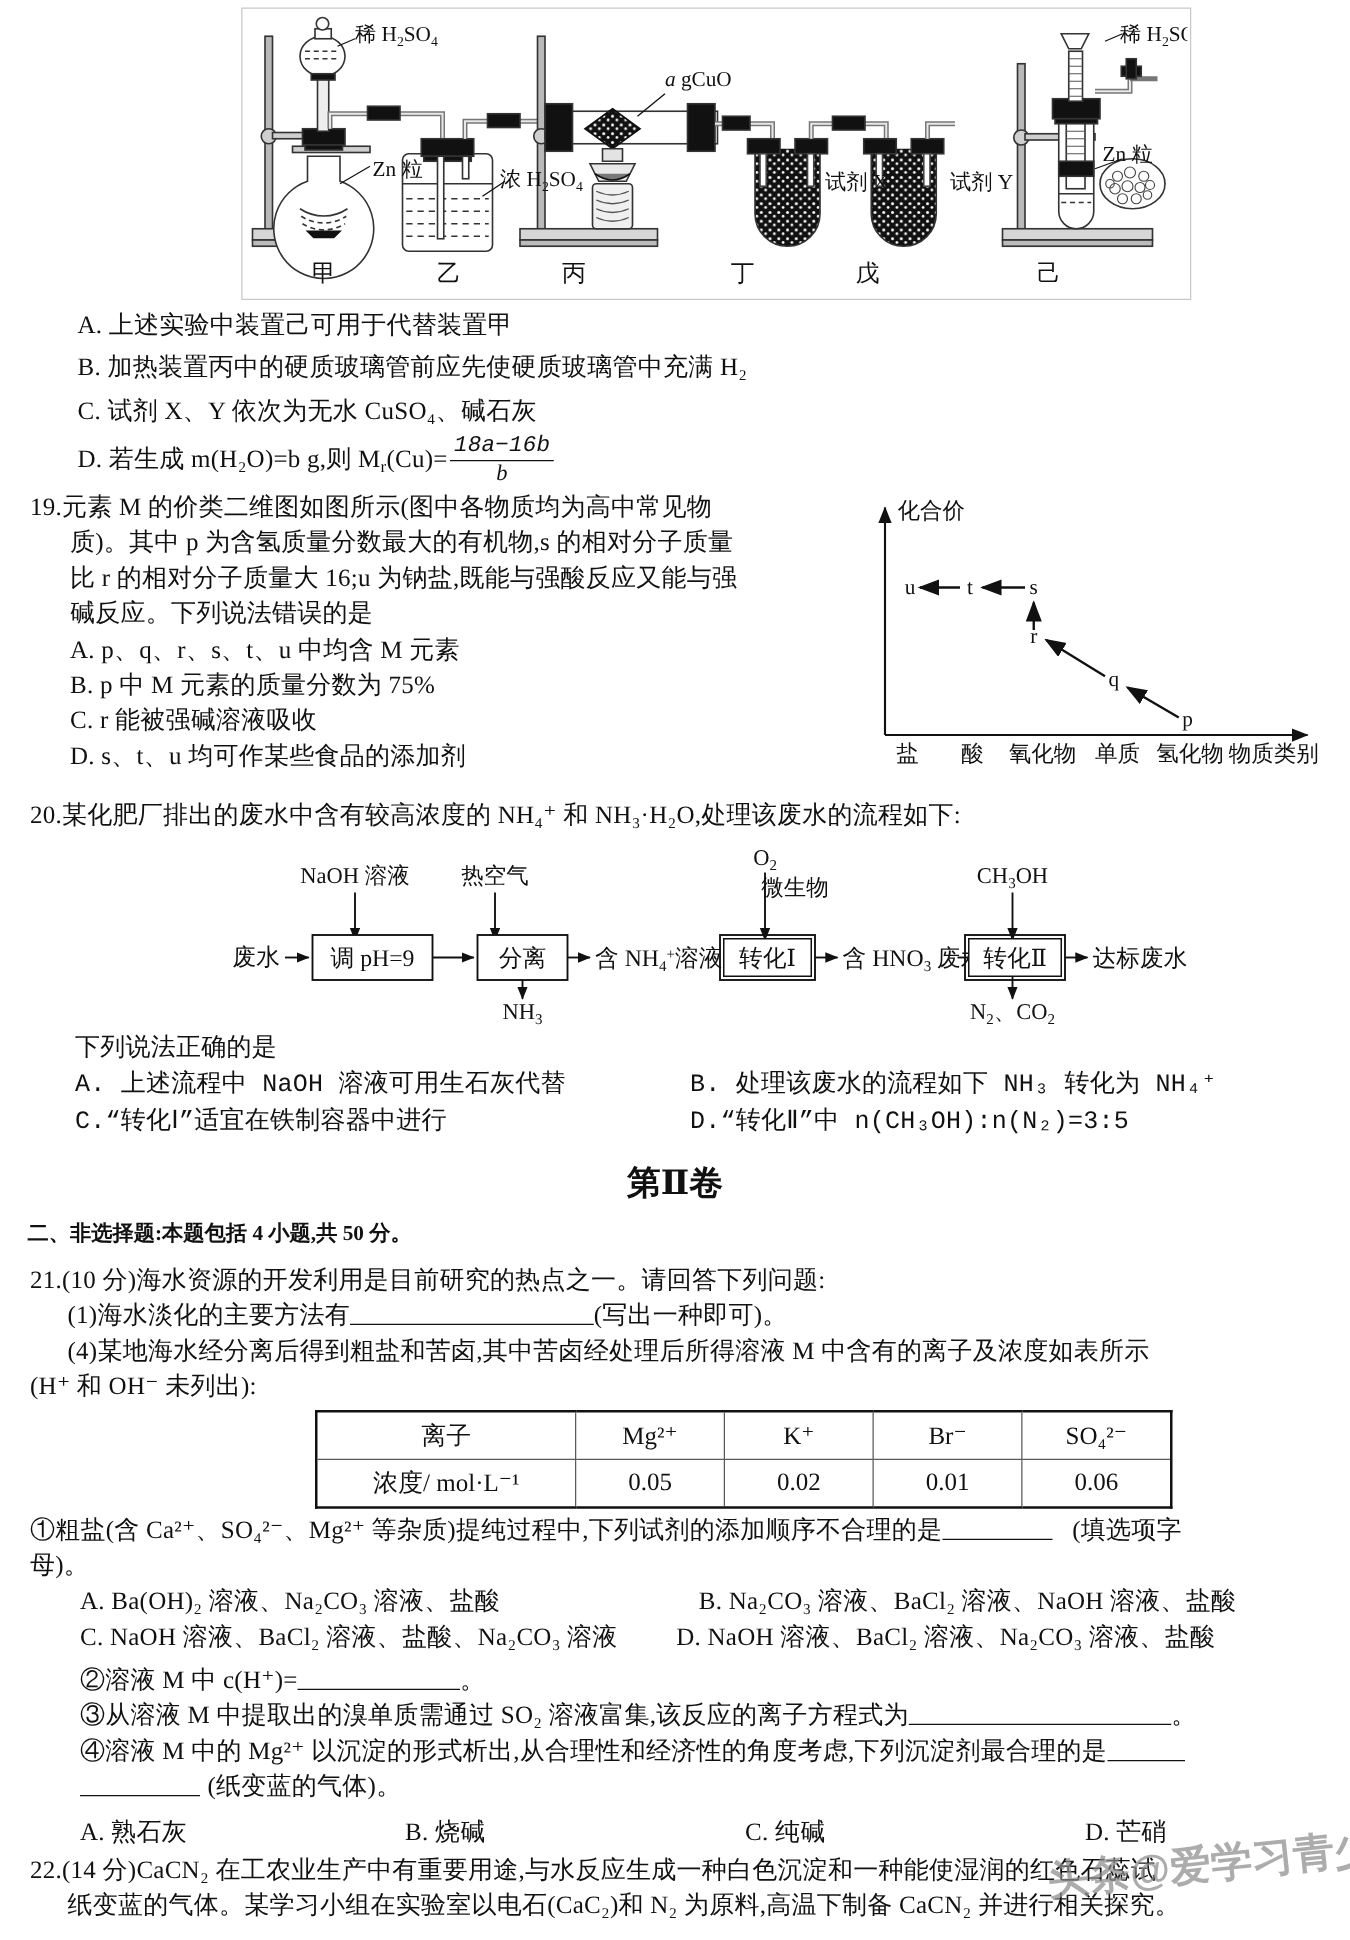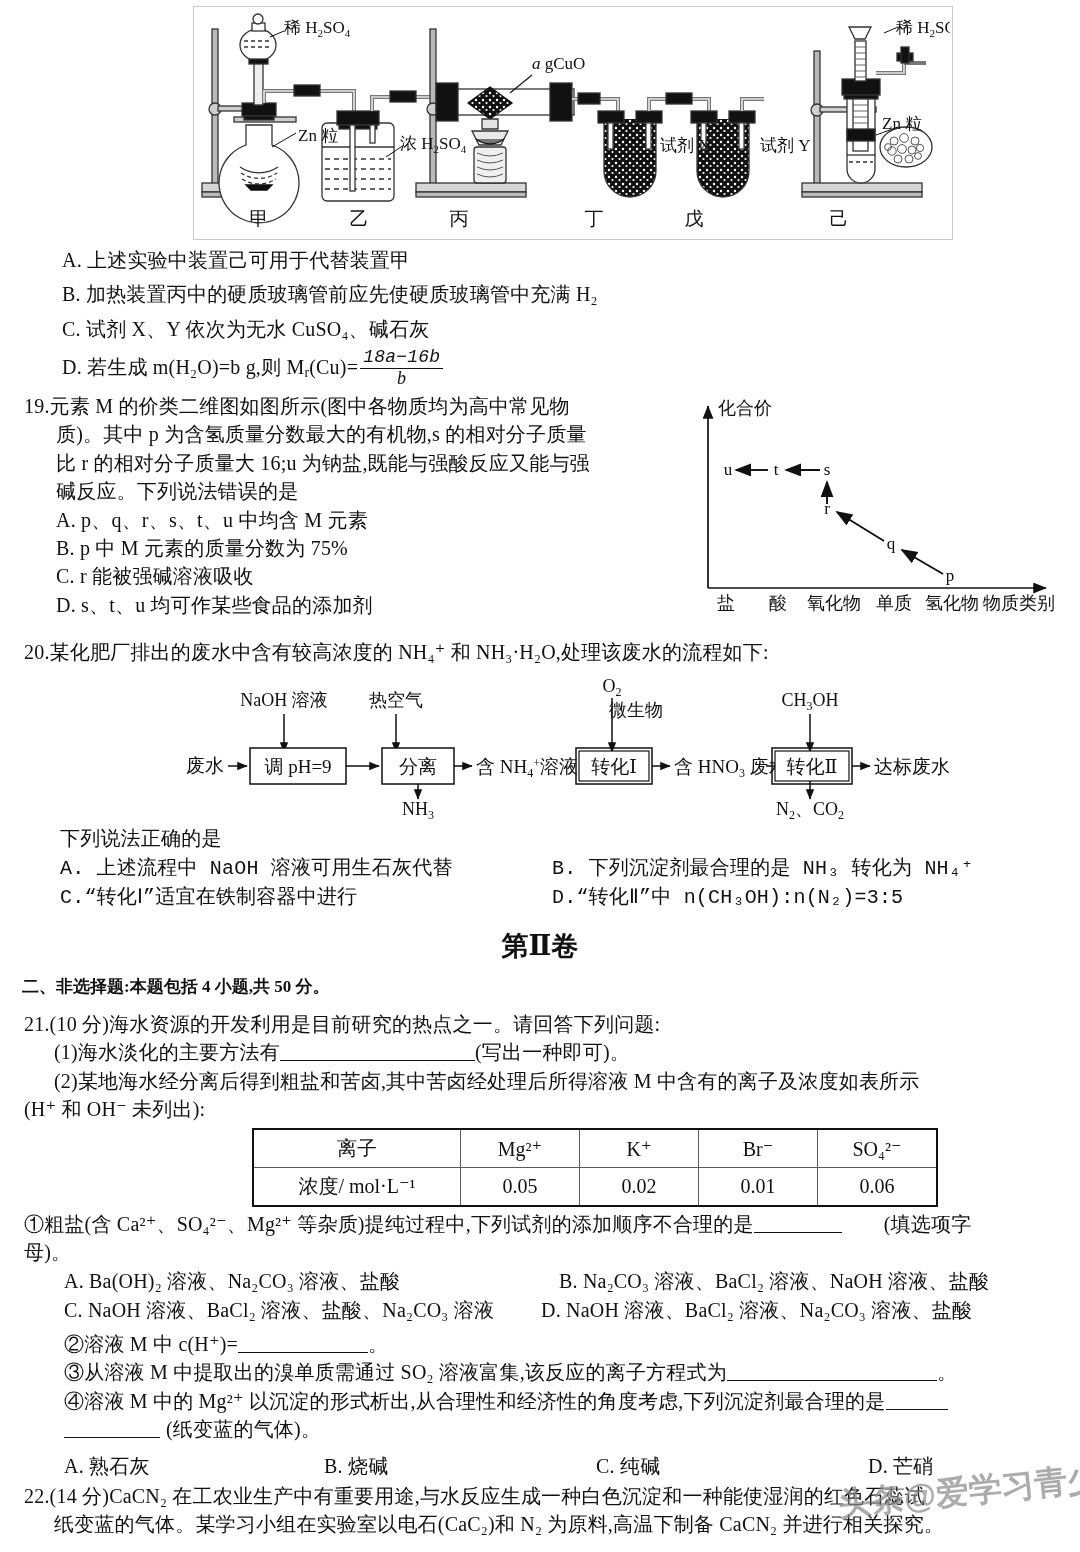--- a/index.html
+++ b/index.html
@@ -380,39 +380,39 @@
       <text x="788" y="101" text-anchor="middle" font-family="Liberation Serif, DejaVu Serif, serif" font-size="19" fill="#111">转化Ⅱ</text>
       <line x1="828" y1="94" x2="846" y2="94" stroke="#111" stroke-width="1.5" marker-end="url(#fa)"></line>
       <text x="850" y="101" font-family="Liberation Serif, DejaVu Serif, serif" font-size="19" fill="#111">达标废水</text>
     </svg>
   </div>
 
   <div class="q20tail txt">
     <div style="height:29px;">下列说法正确的是</div>
     <div class="row">
       <span class="colA">A. 上述流程中 NaOH 溶液可用生石灰代替</span>
-      <span class="colB">B. 下列沉淀剂最合理的是 NH₃ 转化为 NH₄⁺</span>
+      <span class="colB">B. 处理该废水的流程如下 NH₃ 转化为 NH₄⁺</span>
     </div>
     <div class="row">
       <span class="colA">C.“转化Ⅰ”适宜在铁制容器中进行</span>
       <span class="colB it-wrap">D.“转化Ⅱ”中 n(CH₃OH):n(N₂)=3:5</span>
     </div>
   </div>
 
   <div class="juan2">第Ⅱ卷</div>
   <div class="sec2">二、非选择题:本题包括 4 小题,共 50 分。</div>
 
   <div class="q21 txt">
     <div>
       <span>21.</span><span>(10 分)海水资源的开发利用是目前研究的热点之一。请回答下列问题:</span>
     </div>
     <div class="sub">
       <span>(1)海水淡化的主要方法有</span><span class="blank" style="width:195px"></span><span>(写出一种即可)。</span>
     </div>
-    <div class="sub">(2)某地海水经分离后得到粗盐和苦卤,其中苦卤经处理后所得溶液 M 中含有的离子及浓度如表所示</div>
+    <div class="sub">(4)某地海水经分离后得到粗盐和苦卤,其中苦卤经处理后所得溶液 M 中含有的离子及浓度如表所示</div>
     <div>(H⁺ 和 OH⁻ 未列出):</div>
   </div>
 
   <table class="ions">
     <tbody>
         <tr>
       <td>离子</td>
       <td class="c">Mg²⁺</td>
       <td class="c">K⁺</td>
       <td class="c">Br⁻</td>
@@ -423,21 +423,21 @@
       <td class="c">0.05</td>
       <td class="c">0.02</td>
       <td class="c">0.01</td>
       <td class="c">0.06</td>
     </tr>
   </tbody>
     </table>
 
   <div class="q21b txt">
     <div>
-      <span>①粗盐(含 Ca²⁺、SO₄²⁻、Mg²⁺ 等杂质)提纯过程中,下列试剂的添加顺序不合理的是</span><span class="blank" style="width:88px"></span><span style="margin-left:42px">(填选项字</span>
+      <span>①粗盐(含 Ca²⁺、SO₄²⁻、Mg²⁺ 等杂质)提纯过程中,下列试剂的添加顺序不合理的是</span><span class="blank" style="width:88px"></span><span style="margin-left:16px">(填选项字</span>
     </div>
     <div>母)。</div>
     <div class="two">
       <span class="a">A. Ba(OH)₂ 溶液、Na₂CO₃ 溶液、盐酸</span>
       <span class="b">B. Na₂CO₃ 溶液、BaCl₂ 溶液、NaOH 溶液、盐酸</span>
     </div>
     <div class="two">
       <span class="a">C. NaOH 溶液、BaCl₂ 溶液、盐酸、Na₂CO₃ 溶液</span>
       <span class="b" style="left:517px">D. NaOH 溶液、BaCl₂ 溶液、Na₂CO₃ 溶液、盐酸</span>
     </div>

